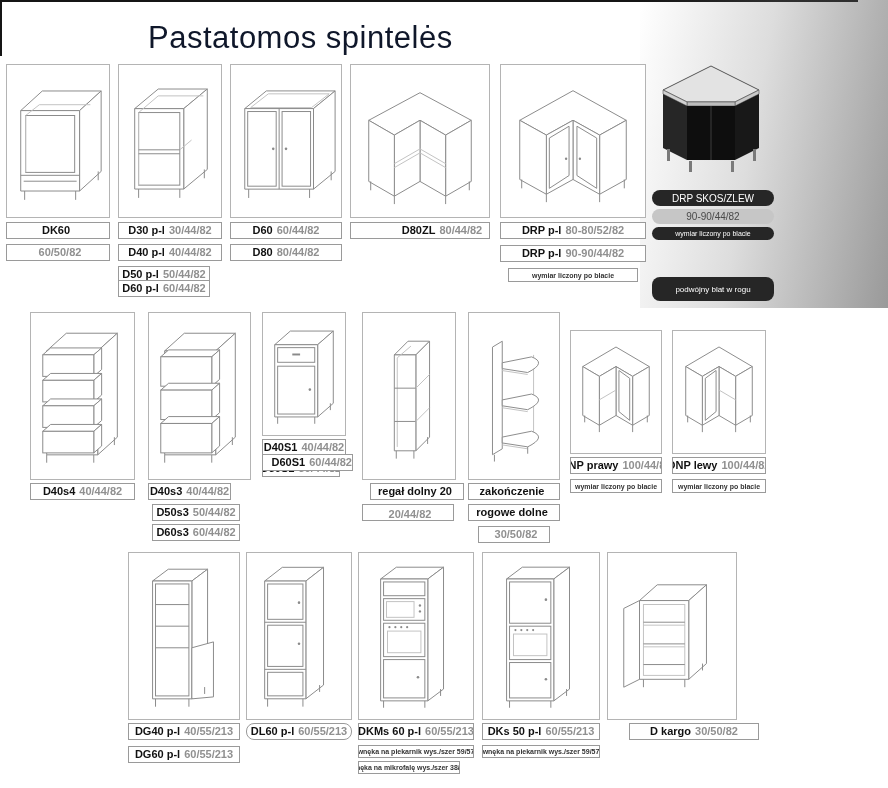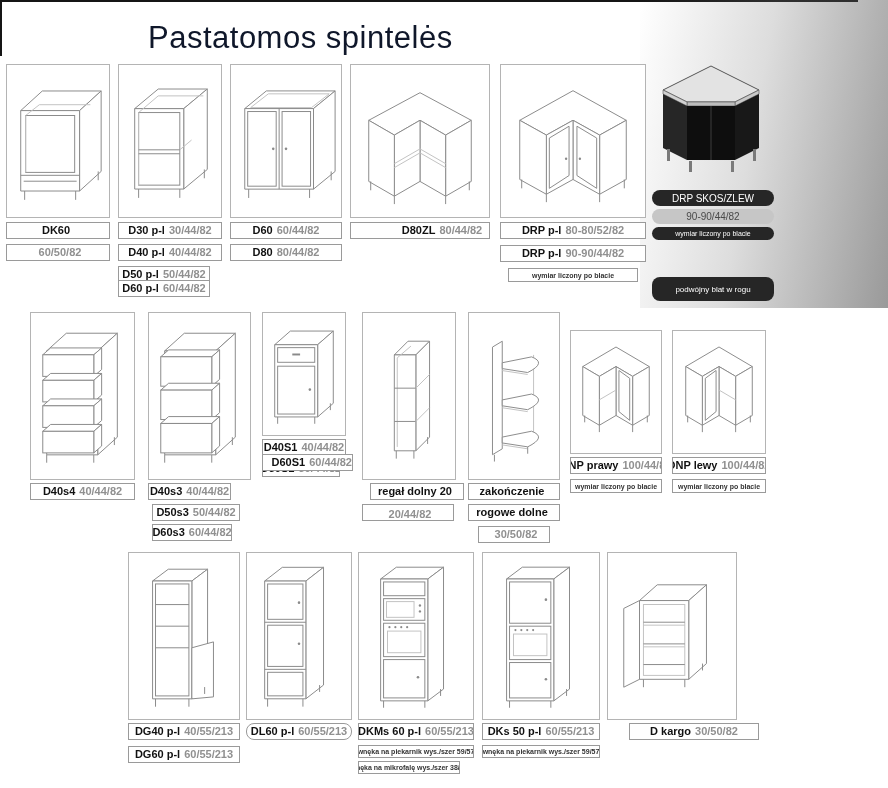--- a/index.html
+++ b/index.html
@@ -257,21 +257,21 @@
     </svg>
   </div>
   <div class="lbl" style="left:148px;top:483px;width:83px;">
     <span class="nm">D40s3</span>
     <span class="dm">40/44/82</span>
   </div>
   <div class="lbl" style="left:152px;top:504px;width:88px;">
     <span class="nm">D50s3</span>
     <span class="dm">50/44/82</span>
   </div>
-  <div class="lbl" style="left:152px;top:524px;width:80px;">
+  <div class="lbl" style="left:152px;top:524px;width:88px;">
     <span class="nm">D60s3</span>
     <span class="dm">60/44/82</span>
   </div>
 
   <div class="cell" style="left:262px;top:312px;width:84px;height:124px;">
     <svg class="sketch" viewBox="0 0 84 124">
       <polygon class="f" points="12,32 28,18 72,18 56,32"></polygon>
       <polygon class="f" points="56,32 72,18 72,92 56,106"></polygon>
       <polygon class="f" points="12,32 56,32 56,106 12,106"></polygon>
       <rect x="15" y="35" width="38" height="15"></rect>

